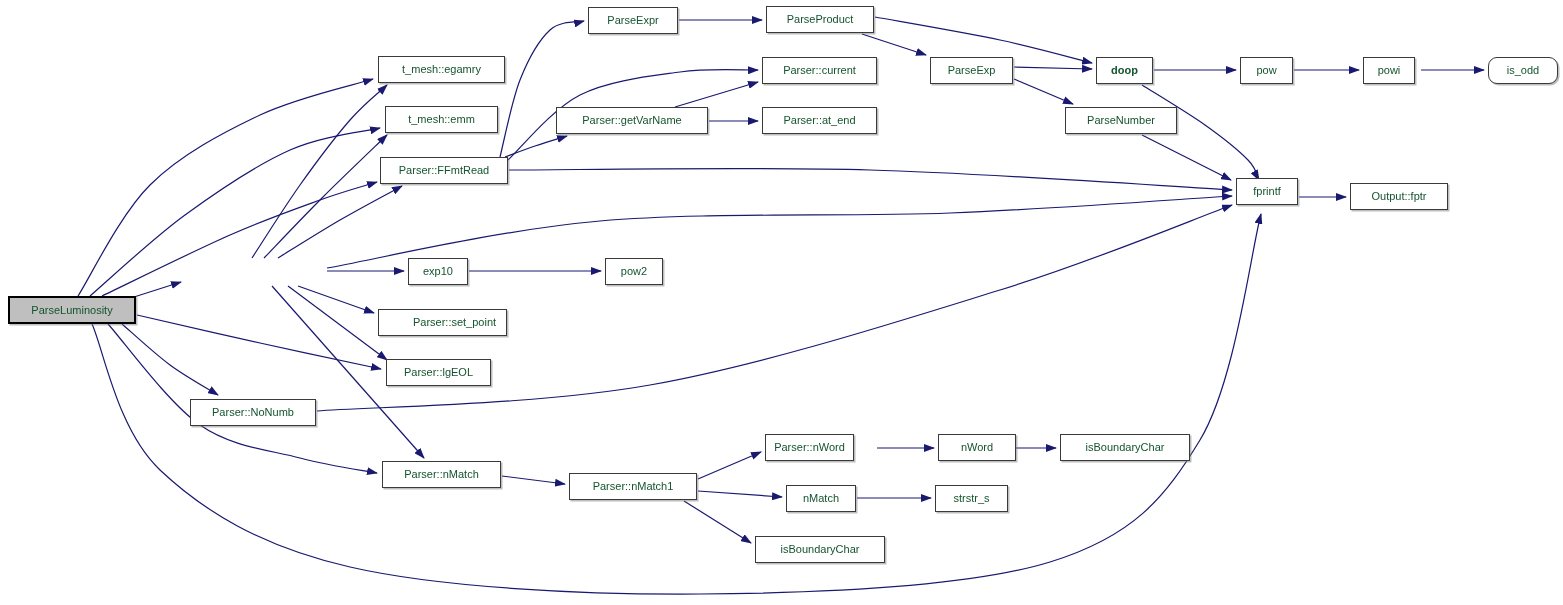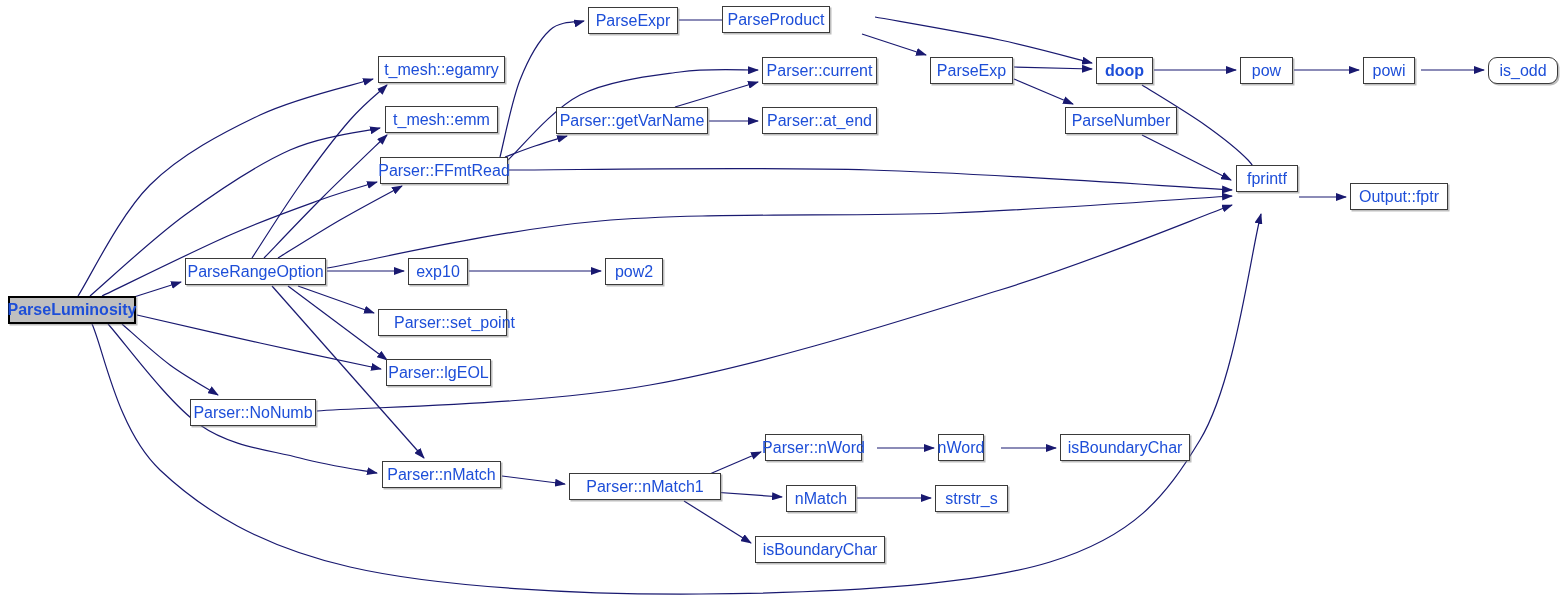--- a/index.html
+++ b/index.html
@@ -11,29 +11,28 @@
     overflow:hidden;
   }
   #edges{position:absolute;left:0;top:0;width:1563px;height:605px;}
   .node{
     position:absolute;
     box-sizing:border-box;
     background:#ffffff;
     border:1px solid #3a3a3a;
     box-shadow:1.5px 1.5px 0 rgba(125,125,125,.5);
     display:flex;align-items:center;justify-content:center;
-    font-size:16px;line-height:1;color:#1d4ed8;
+    font-size:11px;line-height:1;color:#14532d;
     white-space:nowrap;
     cursor:pointer;
     z-index:2;
   }
   .node.highlight{
     background:#bfbfbf;
     border:2px solid #000000;
-    font-weight:bold;
   }
 </style>
 </head>
 <body>
 
 <div id="graph">
   <svg id="edges" xmlns="http://www.w3.org/2000/svg">
     <defs>
       <marker id="arrow" markerWidth="11" markerHeight="8" refX="10" refY="4" orient="auto" markerUnits="userSpaceOnUse">
         <path d="M0,0 L11,4 L0,8 Z" fill="#191970"></path>
@@ -81,23 +80,20 @@
         <path d="M684,501 L751,543" stroke="#191970" stroke-width="1.2" marker-end="url(#arrow)"></path>
         <path d="M877,448 L934,448" stroke="#191970" stroke-width="1.2" marker-end="url(#arrow)"></path>
         <path d="M1001,448 L1056,448" stroke="#191970" stroke-width="1.2" marker-end="url(#arrow)"></path>
         <path d="M857,498 L931,498" stroke="#191970" stroke-width="1.2" marker-end="url(#arrow)"></path>
       </g>
   </svg>
 
 <div class="node highlight" style="left: 8px; top: 296px; width: 128px; height: 28px;">
       <span>ParseLuminosity</span>
     </div>
-    <div class="node" style="left: 185px; top: 258px; width: 141px; height: 27px;">
-      <span>ParseRangeOption</span>
-    </div>
     <div class="node" style="left: 190px; top: 399px; width: 126px; height: 27px;">
       <span>Parser::NoNumb</span>
     </div>
     <div class="node" style="left: 378px; top: 56px; width: 127px; height: 27px;">
       <span>t_mesh::egamry</span>
     </div>
     <div class="node" style="left: 385px; top: 106px; width: 113px; height: 27px;">
       <span>t_mesh::emm</span>
     </div>
     <div class="node" style="left: 380px; top: 157px; width: 128px; height: 27px;">
@@ -117,63 +113,63 @@
     </div>
     <div class="node" style="left: 588px; top: 7px; width: 90px; height: 27px;">
       <span>ParseExpr</span>
     </div>
     <div class="node" style="left: 556px; top: 107px; width: 152px; height: 27px;">
       <span>Parser::getVarName</span>
     </div>
     <div class="node" style="left: 605px; top: 258px; width: 58px; height: 27px;">
       <span>pow2</span>
     </div>
-    <div class="node" style="left: 569px; top: 473px; width: 152px; height: 27px;">
+    <div class="node" style="left: 569px; top: 473px; width: 128px; height: 27px;">
       <span>Parser::nMatch1</span>
     </div>
-    <div class="node" style="left: 722px; top: 6px; width: 108px; height: 27px;">
+    <div class="node" style="left: 766px; top: 6px; width: 108px; height: 27px;">
       <span>ParseProduct</span>
     </div>
     <div class="node" style="left: 762px; top: 57px; width: 115px; height: 27px;">
       <span>Parser::current</span>
     </div>
     <div class="node" style="left: 762px; top: 107px; width: 115px; height: 27px;">
       <span>Parser::at_end</span>
     </div>
-    <div class="node" style="left: 765px; top: 434px; width: 97px; height: 27px;">
+    <div class="node" style="left: 765px; top: 434px; width: 89px; height: 27px;">
       <span>Parser::nWord</span>
     </div>
     <div class="node" style="left: 786px; top: 485px; width: 70px; height: 27px;">
       <span>nMatch</span>
     </div>
     <div class="node" style="left: 755px; top: 536px; width: 130px; height: 27px;">
       <span>isBoundaryChar</span>
     </div>
     <div class="node" style="left: 930px; top: 57px; width: 83px; height: 27px;">
       <span>ParseExp</span>
     </div>
-    <div class="node" style="left: 938px; top: 434px; width: 46px; height: 27px;">
+    <div class="node" style="left: 938px; top: 434px; width: 78px; height: 27px;">
       <span>nWord</span>
     </div>
     <div class="node" style="left: 935px; top: 485px; width: 73px; height: 27px;">
       <span>strstr_s</span>
     </div>
     <div class="node" style="left: 1096px; top: 57px; width: 57px; height: 27px; font-weight: bold;">
       <span>doop</span>
     </div>
     <div class="node" style="left: 1065px; top: 107px; width: 112px; height: 27px;">
       <span>ParseNumber</span>
     </div>
     <div class="node" style="left: 1060px; top: 434px; width: 130px; height: 27px;">
       <span>isBoundaryChar</span>
     </div>
     <div class="node" style="left: 1240px; top: 57px; width: 53px; height: 27px;">
       <span>pow</span>
     </div>
-    <div class="node" style="left: 1236px; top: 165px; width: 62px; height: 27px;">
+    <div class="node" style="left: 1236px; top: 178px; width: 62px; height: 27px;">
       <span>fprintf</span>
     </div>
     <div class="node" style="left: 1363px; top: 57px; width: 52px; height: 27px; text-align: center;">
       <span>powi</span>
     </div>
     <div class="node" style="left: 1350px; top: 183px; width: 98px; height: 27px;">
       <span>Output::fptr</span>
     </div>
     <div class="node" style="left: 1488px; top: 57px; width: 70px; height: 27px; border-radius: 9px;">
       <span>is_odd</span>

